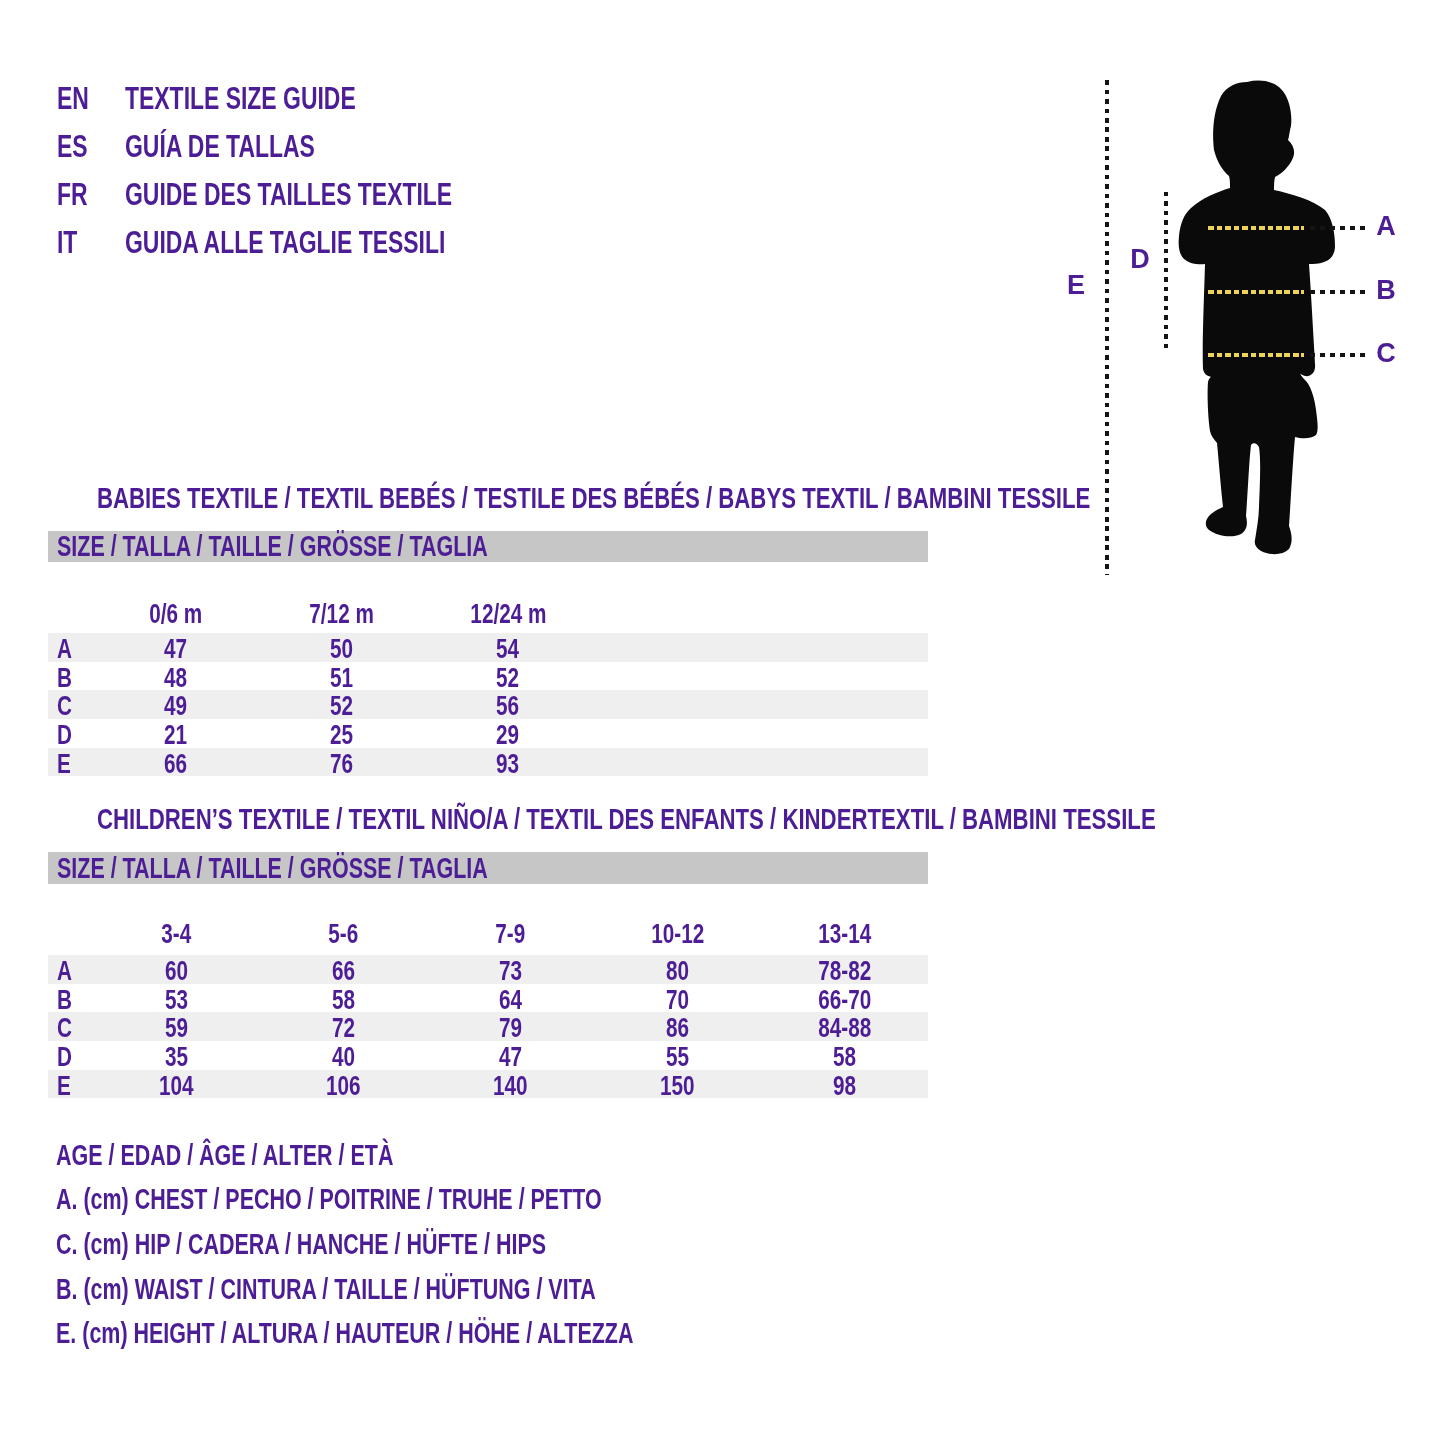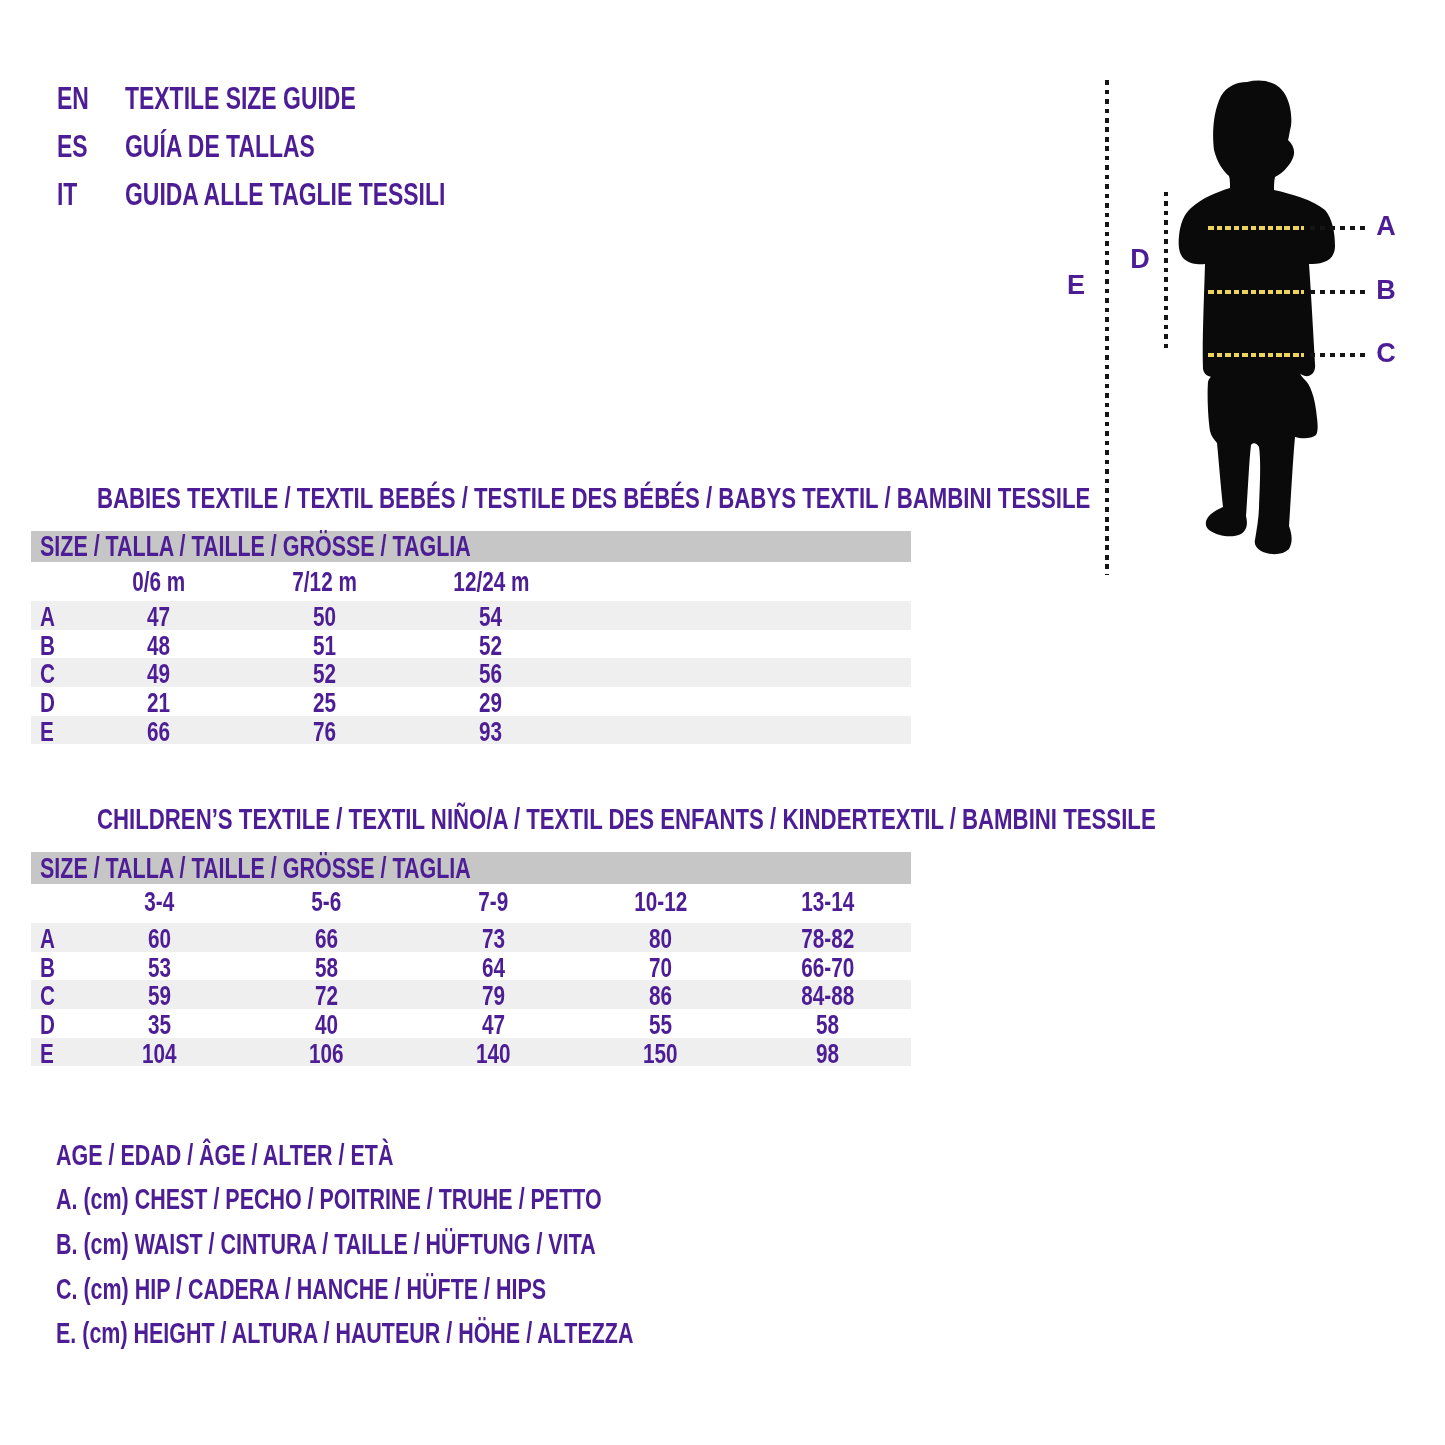--- a/index.html
+++ b/index.html
@@ -27,31 +27,31 @@
   .fig-label{position:absolute;font-size:27px;width:28px;text-align:center;}
   .la{left:1372px;top:211px}.lb{left:1372px;top:275px}.lc{left:1372px;top:338px}
   .ld{left:1126px;top:244px}.le{left:1062px;top:270px}
 
   
   .sec-head{position:absolute;left:57px;font-size:30px;margin-left:40px;}
   .sec-head.babies{top:481px}
   .sec-head.children{top:802px}
 
   
-  .table{position:absolute;left:31px;width:880px;}
+  .table{position:absolute;left:48px;width:880px;}
   .table.babies{top:531px}
   .table.children{top:852px}
   .band{background:#c6c6c6;display:flex;align-items:center;font-size:29px;}
   .table.babies .band{height:31px}
   .table.children .band{height:32px}
   .band .t{margin-left:9px;}
   .grid{display:grid;align-items:center;}
   .g3{grid-template-columns:45px 166px 166px 166px 1fr;}
   .g5{grid-template-columns:45px 167px 167px 167px 167px 1fr;}
-  .subhead{height:39px;font-size:28px;}
+  .subhead{height:39px;font-size:28px;margin-top:32px;}
   .cell{text-align:center;}
   .cell.label{text-align:left;padding-left:9px;}
   .trow{height:28.7px;font-size:28px;}
   .rows .trow:nth-child(odd){background:#efefef;}
 
   
   .legend{position:absolute;left:56px;top:1133px;display:flex;flex-direction:column;justify-content:space-between;}
   .legend-row{height:44.6px;display:flex;align-items:center;font-size:29px;}
 </style>
 </head>
@@ -60,20 +60,24 @@
 <div class="canvas">
 
   <div class="langs">
     <div class="lang-row">
       <span class="lang-code"><span class="t">EN</span></span>
       <span class="t">TEXTILE SIZE GUIDE</span>
     </div>
     <div class="lang-row">
       <span class="lang-code"><span class="t">ES</span></span>
       <span class="t">GUÍA DE TALLAS</span>
+    </div>
+    <div class="lang-row">
+      <span class="lang-code"><span class="t">FR</span></span>
+      <span class="t">GUIDE DES TAILLES TEXTILE</span>
     </div>
     <div class="lang-row">
       <span class="lang-code"><span class="t">IT</span></span>
       <span class="t">GUIDA ALLE TAGLIE TESSILI</span>
     </div>
   </div>
 
   <div class="vdots e"></div>
   <div class="vdots d"></div>
 
@@ -259,23 +263,23 @@
   </div>
 
   <div class="legend">
     <div class="legend-row">
         <span class="t">AGE / EDAD / ÂGE / ALTER / ETÀ</span>
       </div>
     <div class="legend-row">
         <span class="t">A. (cm) CHEST / PECHO / POITRINE / TRUHE / PETTO</span>
       </div>
     <div class="legend-row">
+        <span class="t">C. (cm) HIP / CADERA / HANCHE / HÜFTE / HIPS</span>
+      </div>
+    <div class="legend-row">
         <span class="t">B. (cm) WAIST / CINTURA / TAILLE / HÜFTUNG / VITA</span>
       </div>
     <div class="legend-row">
-        <span class="t">C. (cm) HIP / CADERA / HANCHE / HÜFTE / HIPS</span>
-      </div>
-    <div class="legend-row">
         <span class="t">E. (cm) HEIGHT / ALTURA / HAUTEUR / HÖHE / ALTEZZA</span>
       </div>
   </div>
 
 </div>
 
 </body></html>

